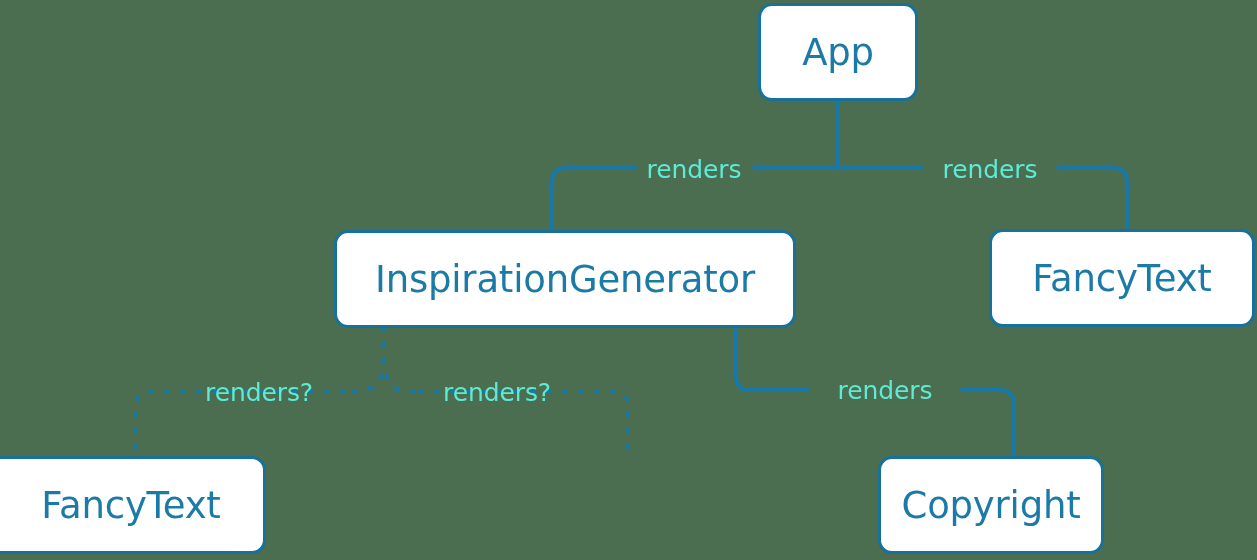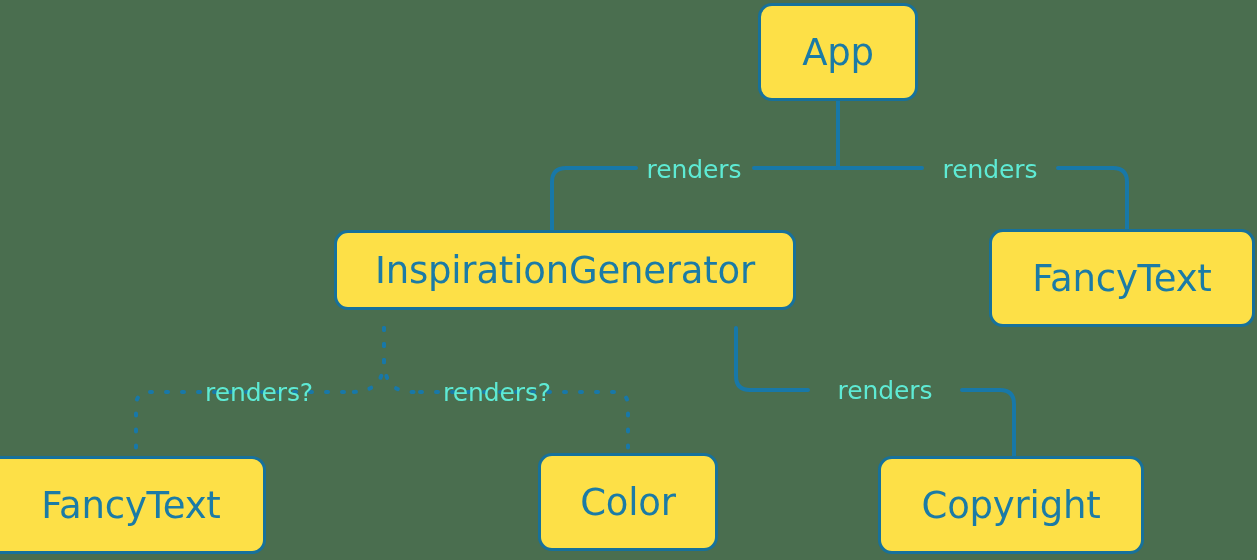--- a/index.html
+++ b/index.html
@@ -21,21 +21,21 @@
   #edges {
     position: absolute;
     left: 0;
     top: 0;
     width: 1257px;
     height: 560px;
   }
   .node {
     position: absolute;
     box-sizing: border-box;
-    background: #fde047;
+    background: #ffffff;
     border: 3px solid #17719b;
     border-radius: 14px;
     display: flex;
     align-items: center;
     justify-content: center;
     color: #1b7ba6;
     font-size: 37px;
     letter-spacing: -0.2px;
     white-space: nowrap;
     z-index: 2;
@@ -80,33 +80,30 @@
   <div class="edge-label" style="left:694px; top:169px;">renders</div>
   <div class="edge-label" style="left:990px; top:169px;">renders</div>
   <div class="edge-label" style="left:259px; top:392px;">renders?</div>
   <div class="edge-label" style="left:497px; top:392px;">renders?</div>
   <div class="edge-label" style="left:885px; top:390px;">renders</div>
 
   <div class="node" style="left:758px; top:3px; width:160px; height:98px;">
     <span class="node-label">App</span>
   </div>
 
-  <div class="node" style="left:334px; top:230px; width:462px; height:80px;">
+  <div class="node" style="left:334px; top:230px; width:462px; height:98px;">
     <span class="node-label">InspirationGenerator</span>
   </div>
 
   <div class="node" style="left:989px; top:229px; width:266px; height:98px;">
     <span class="node-label">FancyText</span>
   </div>
 
   <div class="node" style="left:-22px; top:456px; width:288px; height:98px;">
     <span class="node-label" style="padding-left:18px;">FancyText</span>
   </div>
 
-  <div class="node" style="left:538px; top:453px; width:180px; height:98px;">
-    <span class="node-label">Color</span>
-  </div>
 
-  <div class="node" style="left:878px; top:456px; width:266px; height:98px;">
+  <div class="node" style="left:878px; top:456px; width:226px; height:98px;">
     <span class="node-label">Copyright</span>
   </div>
 
 </div>
 
 </body></html>

